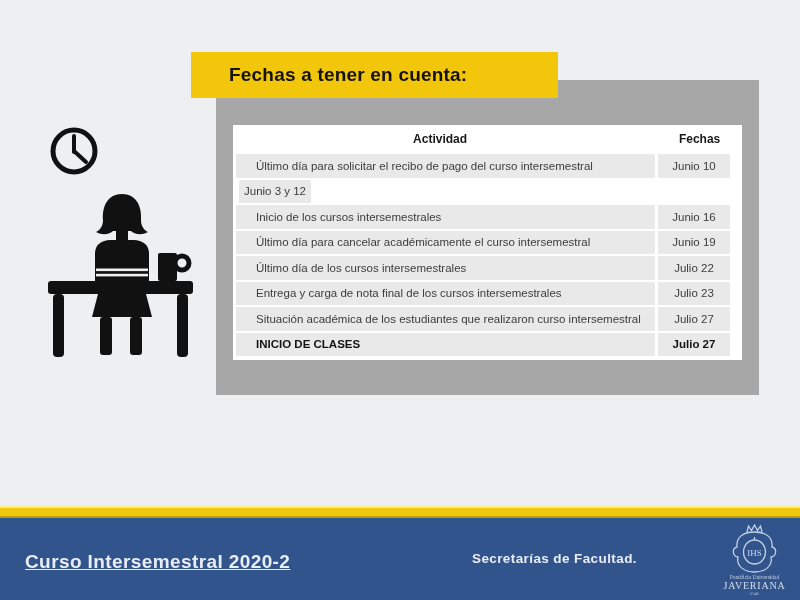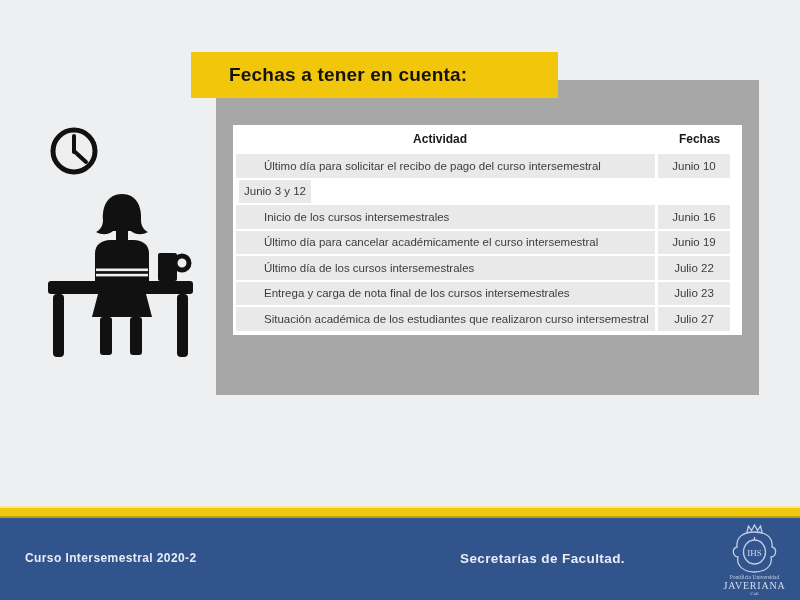--- a/index.html
+++ b/index.html
@@ -43,21 +43,21 @@
   .thead { display: flex; height: 27px; align-items: center; gap: 13px; }
   .th { font-weight: bold; font-size: 12px; color: #1A1A1A; text-align: center; }
   .th.act { width: 419px; }
   .th.date { width: 81px; margin-left: 3px; }
   .tr { display: flex; margin-top: 2px; height: 23.5px; }
   .td {
     background: #E9E9E9; font-size: 11.5px; color: #3C3C3C;
     display: flex; align-items: center; box-sizing: border-box;
     white-space: nowrap; overflow: hidden;
   }
-  .td.act { width: 419px; padding-left: 28px; }
+  .td.act { width: 419px; padding-left: 20px; }
   .td.date { width: 72px; margin-left: 3px; justify-content: center; }
   .tr.bold .td { font-weight: bold; color: #141414; }
 
   
   .person-scene {
     position: absolute; left: 40px; top: 118px;
     width: 160px; height: 245px;
     z-index: 2;
   }
 
@@ -72,25 +72,25 @@
     z-index: 4;
   }
   .footer-bar {
     position: absolute; left: 0; top: 518px;
     width: 800px; height: 82px;
     background: #31548D;
     z-index: 4;
   }
   .footer-left {
     position: absolute; left: 25px; top: 551px;
-    font-size: 12px; font-weight: bold; color: #E9EDF5;
-    letter-spacing: 0.4px; z-index: 5;
+    font-size: 19px; font-weight: bold; color: #E9EDF5;
+    letter-spacing: 0.4px; z-index: 5; text-decoration: underline;
   }
   .footer-right {
-    position: absolute; left: 460px; top: 551px;
+    position: absolute; left: 472px; top: 551px;
     font-size: 13.5px; font-weight: bold; color: #E9EDF5;
     letter-spacing: 0.4px; z-index: 5;
   }
   .logo-svg {
     position: absolute; left: 712px; top: 524px;
     width: 84px; height: 72px;
     z-index: 5;
   }
   .logo-serif { font-family: "Liberation Serif", serif; }
 </style>
@@ -130,20 +130,24 @@
       <div class="td date">Julio 22</div>
     </div>
     <div class="tr">
       <div class="td act">Entrega y carga de nota final de los cursos intersemestrales</div>
       <div class="td date">Julio 23</div>
     </div>
     <div class="tr">
       <div class="td act">Situación académica de los estudiantes que realizaron curso intersemestral</div>
       <div class="td date">Julio 27</div>
     </div>
+    <div class="tr bold">
+      <div class="td act">INICIO DE CLASES</div>
+      <div class="td date">Julio 27</div>
+    </div>
   </div>
 
   <svg class="person-scene" viewBox="40 118 160 245" xmlns="http://www.w3.org/2000/svg">
     <g>
       <circle cx="74" cy="151" r="21" fill="none" stroke="#111" stroke-width="5"></circle>
       <line x1="74" y1="152" x2="74" y2="136" stroke="#111" stroke-width="4" stroke-linecap="round"></line>
       <line x1="74" y1="151" x2="86" y2="162" stroke="#111" stroke-width="4" stroke-linecap="round"></line>
     </g>
     <g fill="#111">
       <path d="M122,194 C108,194 102,206 103,220 C103,226 100,230 96,232 C103,236 110,234 113,231 L131,231 C134,234 141,236 148,232 C144,230 141,226 141,220 C142,206 136,194 122,194 Z"></path>

